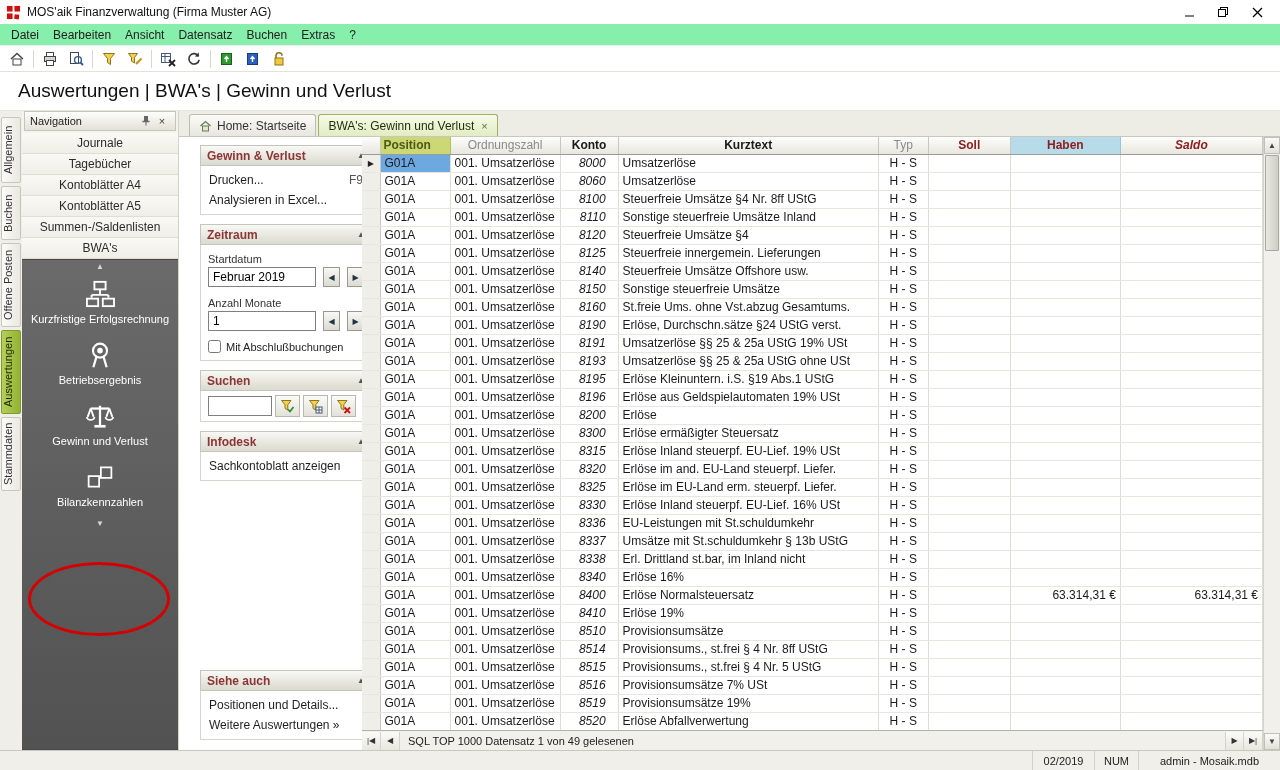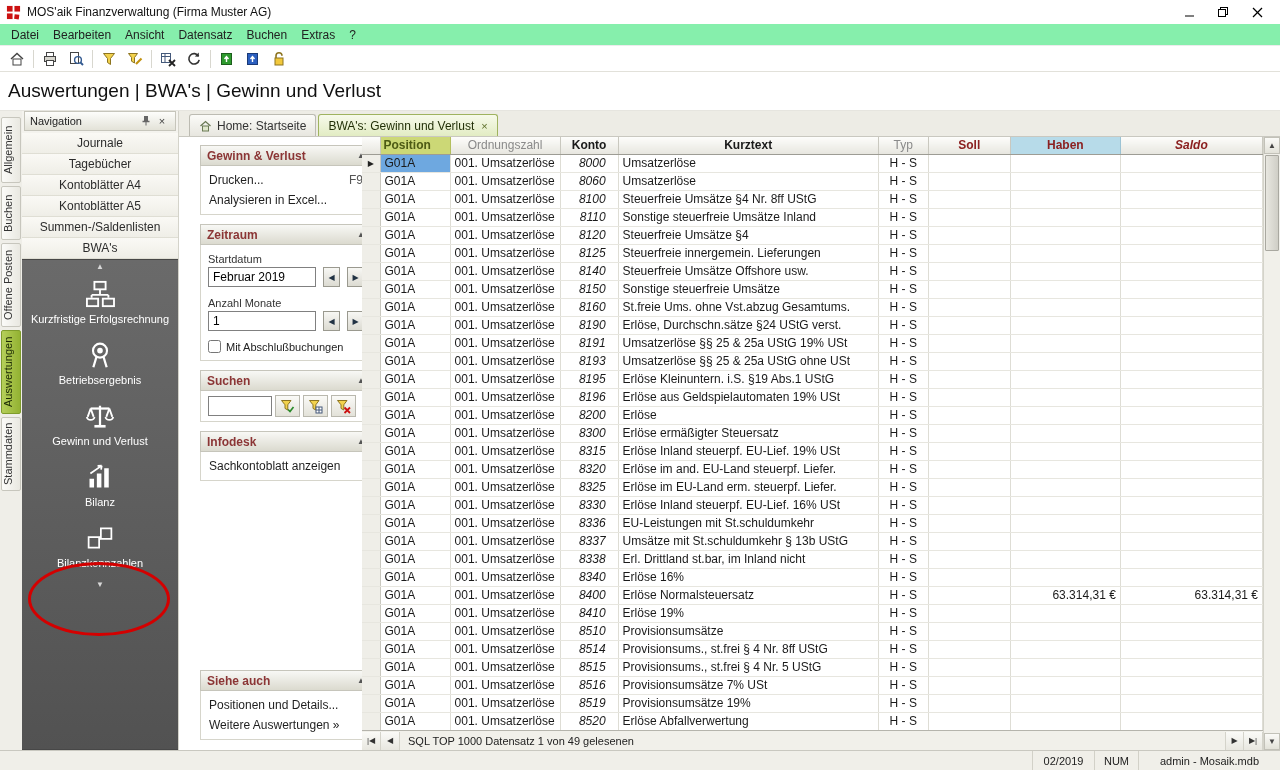--- a/index.html
+++ b/index.html
@@ -20,21 +20,21 @@
     background:#86efac; display:flex; align-items:center; padding-left:4px; }
   .menu-item { padding:2px 7px; color:#222; }
   
   .toolbar { position:absolute; left:0; top:45px; width:1280px; height:27px;
     background:#ffffff; border-top:1px solid #ececec; border-bottom:1px solid #e2e1da;
     display:flex; align-items:center; padding-left:4px; }
   .tool-btn { width:26px; height:23px; display:flex; align-items:center; justify-content:center; border:1px solid transparent; }
   .tool-sep { width:1px; height:18px; background:#d8d7cf; margin:0 3px; }
   
   .pageheader { position:absolute; left:0; top:72px; width:1280px; height:39px;
-    background:#ffffff; display:flex; align-items:center; padding-left:8px;
+    background:#ffffff; display:flex; align-items:center; padding-left:18px;
     font-size:19px; color:#101010; border-bottom:1px solid #e6e5df; }
   
   .sidetabs { position:absolute; left:0; top:111px; width:22px; bottom:20px;
     background:#efeee8; display:flex; flex-direction:column; gap:3px; padding-top:6px; }
   .sidetab { writing-mode:vertical-rl; transform:rotate(180deg); text-align:center;
     background:linear-gradient(90deg,#e9e8e1,#fbfbf8); border:1px solid #c7c6bd;
     font-size:11px; color:#333; width:20px; margin-left:1px; border-radius:2px; }
   .sidetab.st-allgemein{height:66px;} .sidetab.st-buchen{height:54px;}
   .sidetab.st-offene{height:84px;} .sidetab.st-auswertungen{height:84px;}
   .sidetab.st-stammdaten{height:74px;}
@@ -303,29 +303,20 @@
       <svg width="30" height="28" viewBox="0 0 16 15">
         <line x1="8" y1="2" x2="8" y2="12.5" stroke="#fff" stroke-width="1.2"></line>
         <line x1="3" y1="3.5" x2="13" y2="3.5" stroke="#fff" stroke-width="1.2"></line>
         <path d="M3 3.5 L1.4 8 M3 3.5 L4.6 8 M1 8 A2 1.6 0 0 0 5 8" fill="none" stroke="#fff"></path>
         <path d="M13 3.5 L11.4 8 M13 3.5 L14.6 8 M11 8 A2 1.6 0 0 0 15 8" fill="none" stroke="#fff"></path>
         <line x1="5" y1="13" x2="11" y2="13" stroke="#fff" stroke-width="1.4"></line>
       </svg>
       <span class="dlabel">Gewinn und Verlust</span>
     </div>
 
-    <div class="dark-item">
-      <svg width="28" height="28" viewBox="0 0 16 16">
-        <rect x="2" y="9" width="2.6" height="5" fill="#fff"></rect>
-        <rect x="6.2" y="6" width="2.6" height="8" fill="#fff"></rect>
-        <rect x="10.4" y="3" width="2.6" height="11" fill="#fff"></rect>
-        <path d="M2.5 6 L9 1.5 M9 1.5 L6.6 1.6 M9 1.5 L8.6 3.8" fill="none" stroke="#fff"></path>
-      </svg>
-      <span class="dlabel">Bilanz</span>
-    </div>
 
     <div class="dark-item">
       <svg width="28" height="28" viewBox="0 0 16 16">
         <rect x="1.5" y="7.5" width="6" height="6" fill="none" stroke="#fff"></rect>
         <rect x="8.5" y="2.5" width="6" height="6" fill="none" stroke="#fff"></rect>
         <path d="M7.5 7.5 L8.5 8.5" stroke="#fff"></path>
       </svg>
       <span class="dlabel">Bilanzkennzahlen</span>
     </div>
 

